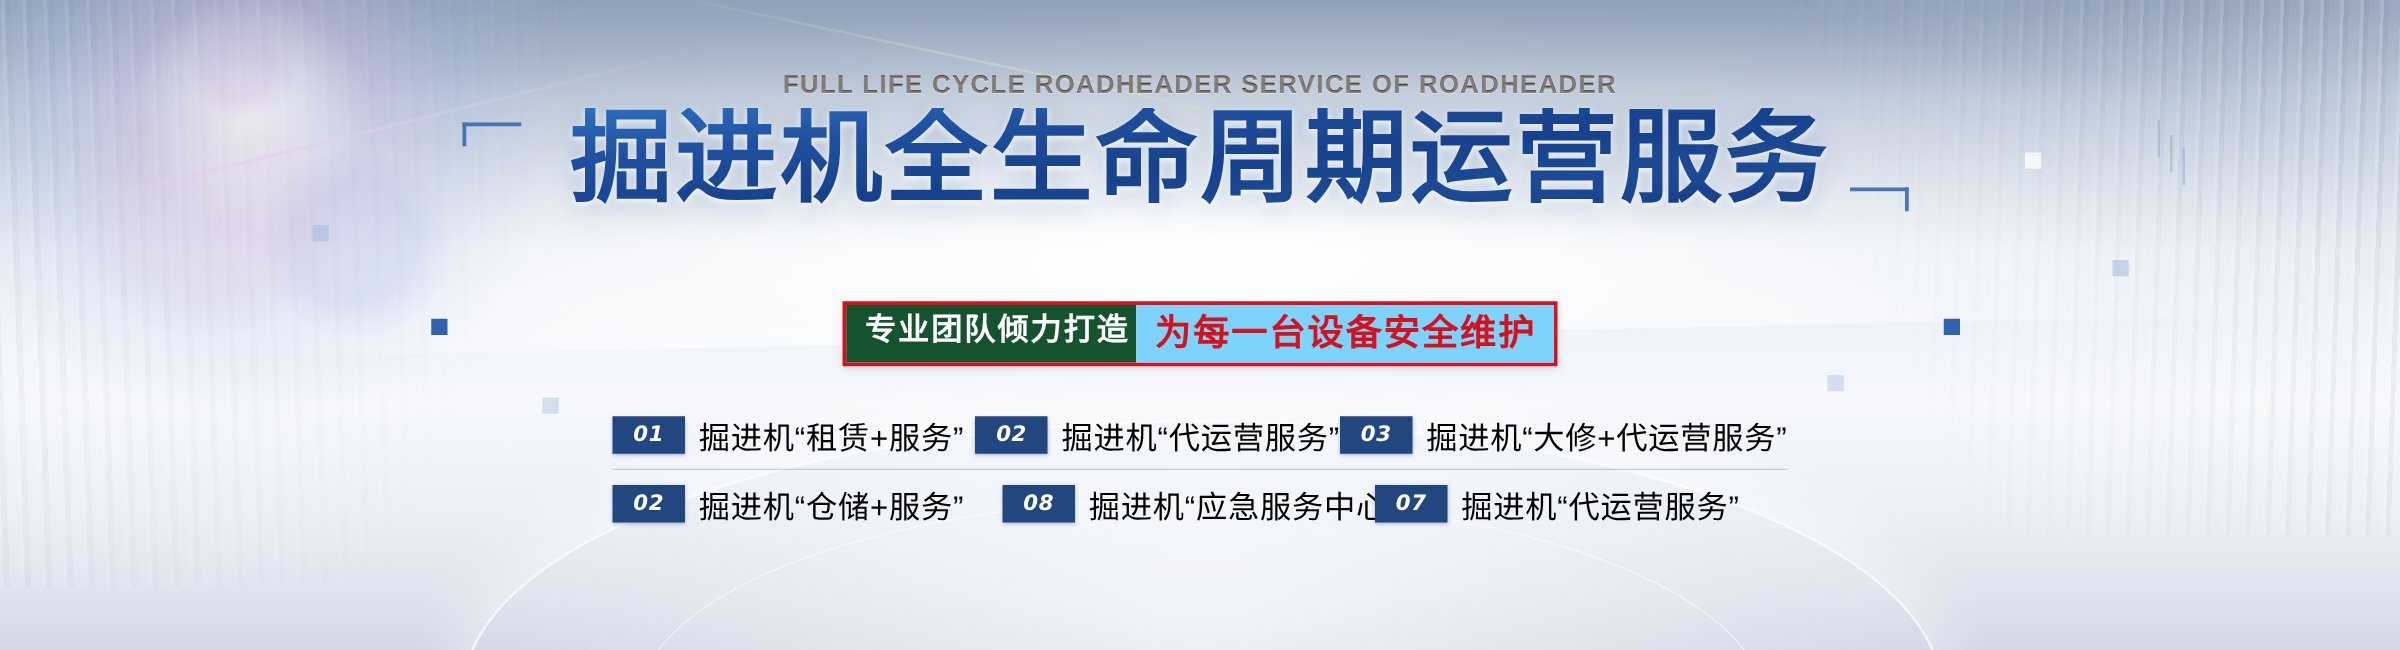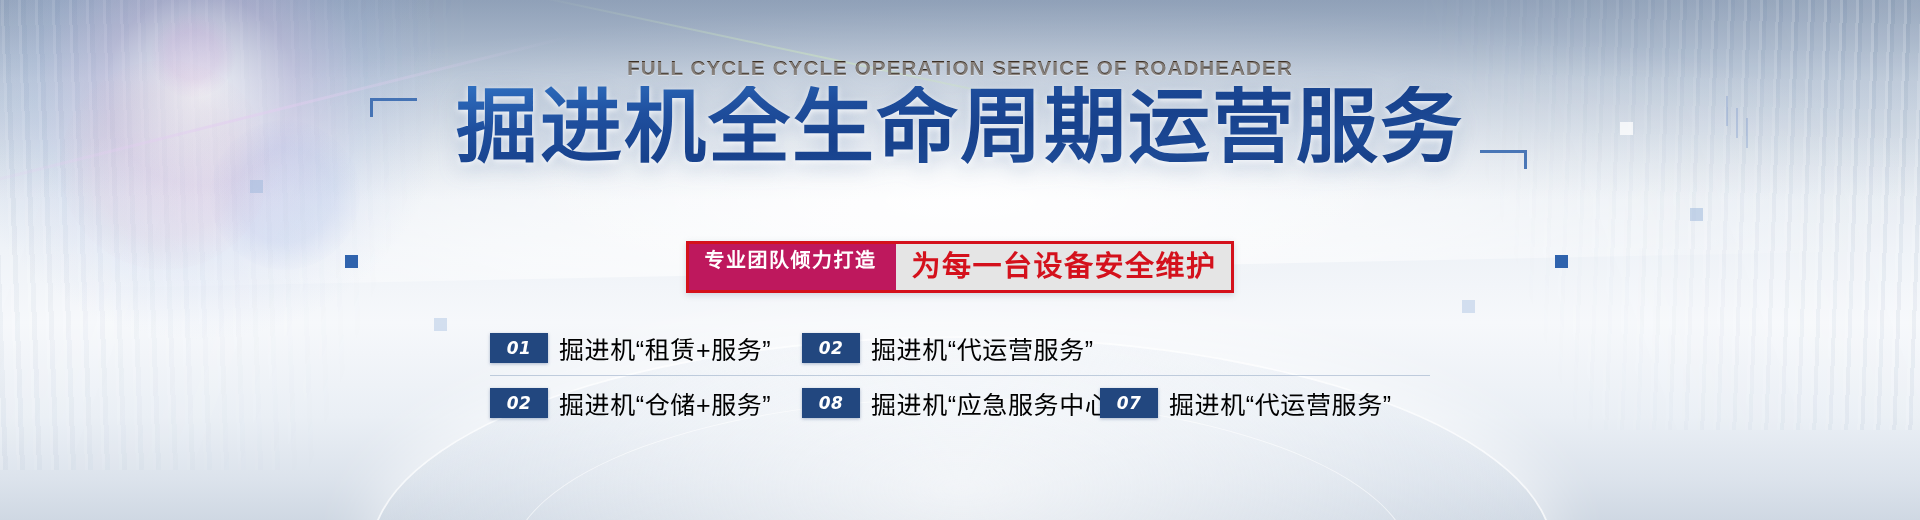--- a/index.html
+++ b/index.html
@@ -244,32 +244,32 @@
 
   .redbar {
     margin-top: 18px;
     display: flex;
     align-items: stretch;
     border: 3px solid #d4111c;
     background: #ffffff;
     box-shadow: 0 2px 6px rgba(120,140,170,0.30);
   }
   .redbar-left {
-    background: #be185d;
+    background: #14532d;
     color: #ffffff;
-    font-size: 20px;
+    font-size: 25px;
     font-weight: 700;
     letter-spacing: 1.5px;
-    padding: 5px 20px 7px 15px;
+    padding: 5px 5px 7px 15px;
     font-family: "DejaVu Serif", "Liberation Serif", serif;
     white-space: nowrap;
     line-height: 1.18;
   }
   .redbar-right {
-    background: #e5e5e5;
+    background: #7dd3fc;
     color: #d4111c;
     font-size: 29px;
     font-weight: 700;
     letter-spacing: 1.5px;
     padding: 5px 14px 7px 15px;
     font-family: "DejaVu Serif", "Liberation Serif", serif;
     white-space: nowrap;
     line-height: 1.18;
   }
 
@@ -356,40 +356,44 @@
   <div class="deco sq" style="left:1690px; top:208px; background:rgba(160,185,220,0.55);"></div>
   <div class="deco sq" style="left:1620px; top:122px; background:rgba(255,255,255,0.75);"></div>
   <div class="deco sq" style="left:1462px; top:300px; background:rgba(175,198,228,0.5);"></div>
   <div class="deco sq" style="left:434px;  top:318px; background:rgba(175,198,228,0.5);"></div>
   <div class="deco tick" style="left:1726px; top:96px;"></div>
   <div class="deco tick" style="left:1736px; top:108px;"></div>
   <div class="deco tick" style="left:1746px; top:118px;"></div>
 
   <div class="content">
 
-    <div class="eyebrow">FULL CYCLE CYCLE OPERATION SERVICE OF ROADHEADER</div>
+    <div class="eyebrow">FULL LIFE CYCLE ROADHEADER SERVICE OF ROADHEADER</div>
 
     <h1 class="headline">掘进机全生命周期运营服务</h1>
 
     <div class="redbar">
       <div class="redbar-left">专业团队倾力打造</div>
       <div class="redbar-right">为每一台设备安全维护</div>
     </div>
 
     <div class="services">
 
       <div class="svc-row first">
         <div class="svc-item c1">
           <span class="svc-num">01</span>
           <span class="svc-label">掘进机“租赁+服务”</span>
         </div>
         <div class="svc-item c2">
           <span class="svc-num">02</span>
           <span class="svc-label">掘进机“代运营服务”</span>
         </div>
+        <div class="svc-item c3">
+          <span class="svc-num">03</span>
+          <span class="svc-label">掘进机“大修+代运营服务”</span>
+        </div>
       </div>
 
       <div class="svc-row">
         <div class="svc-item c1">
           <span class="svc-num">02</span>
           <span class="svc-label">掘进机“仓储+服务”</span>
         </div>
         <div class="svc-item c2">
           <span class="svc-num">08</span>
           <span class="svc-label">掘进机“应急服务中心”</span>

